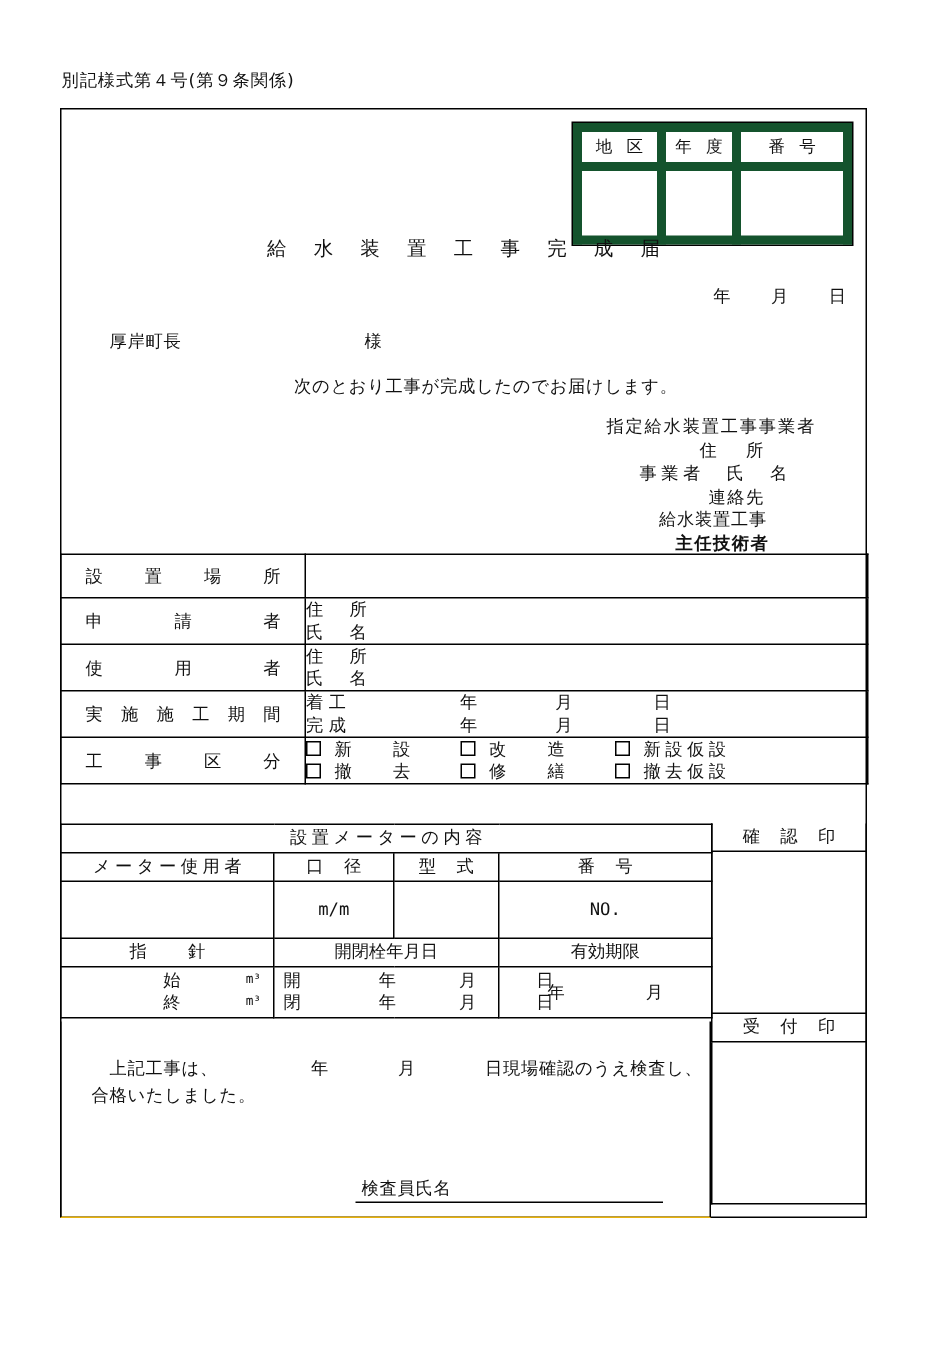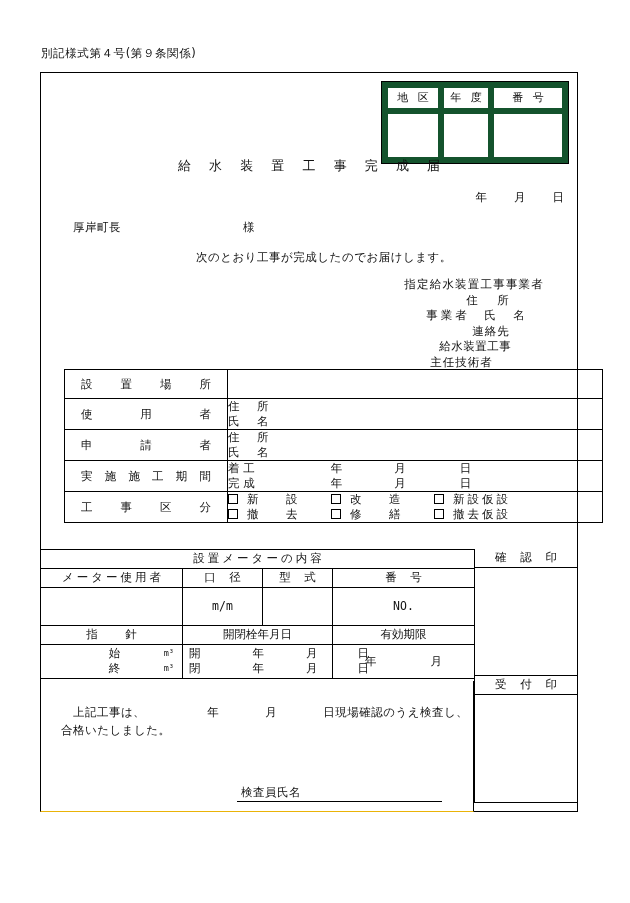--- a/index.html
+++ b/index.html
@@ -123,31 +123,30 @@
     display: block;
     white-space: nowrap;
     line-height: 15.6px;
     letter-spacing: 1.2px;
   }
   .applicant .ln.l1 { margin-left: 0px; }
   .applicant .ln.l2 { margin-left: 62px; letter-spacing: 4px; }
   .applicant .ln.l3 { margin-left: 22px; letter-spacing: 3px; }
   .applicant .ln.l4 { margin-left: 68px; letter-spacing: 1px; }
   .applicant .ln.l5 { margin-left: 35px; letter-spacing: 0.5px; }
-  .applicant .ln.l6 { margin-left: 26px; letter-spacing: 1px; }
+  .applicant .ln.l6 { margin-left: 46px; letter-spacing: 1px; font-weight: bold; }
 
   
   .maintable {
     position: absolute;
     left: -1px;
     top: 296px;
     width: 538px;
     border-collapse: collapse;
     table-layout: fixed;
-    margin-left: 24px;
   }
   .maintable td {
     border: 1px solid #000;
     font-size: 11.5px;
     vertical-align: middle;
     padding: 0;
   }
   .maintable td.lbl {
     text-align: center;
     letter-spacing: 0;
@@ -372,31 +371,31 @@
       <tbody>
           <tr>
         <td class="lbl">
           <span class="spread">設置場所</span>
         </td>
         <td class="val"></td>
       </tr>
 
       <tr>
         <td class="lbl">
-          <span class="spread">使用者</span>
+          <span class="spread">申請者</span>
         </td>
         <td class="two-line">
           <div><span class="sp2">住　所</span></div>
           <div><span class="sp2">氏　名</span></div>
         </td>
       </tr>
 
       <tr>
         <td class="lbl">
-          <span class="spread">申請者</span>
+          <span class="spread">使用者</span>
         </td>
         <td class="two-line">
           <div><span class="sp2">住　所</span></div>
           <div><span class="sp2">氏　名</span></div>
         </td>
       </tr>
 
       <tr>
         <td class="lbl">
           <span class="spread">実施施工期間</span>

